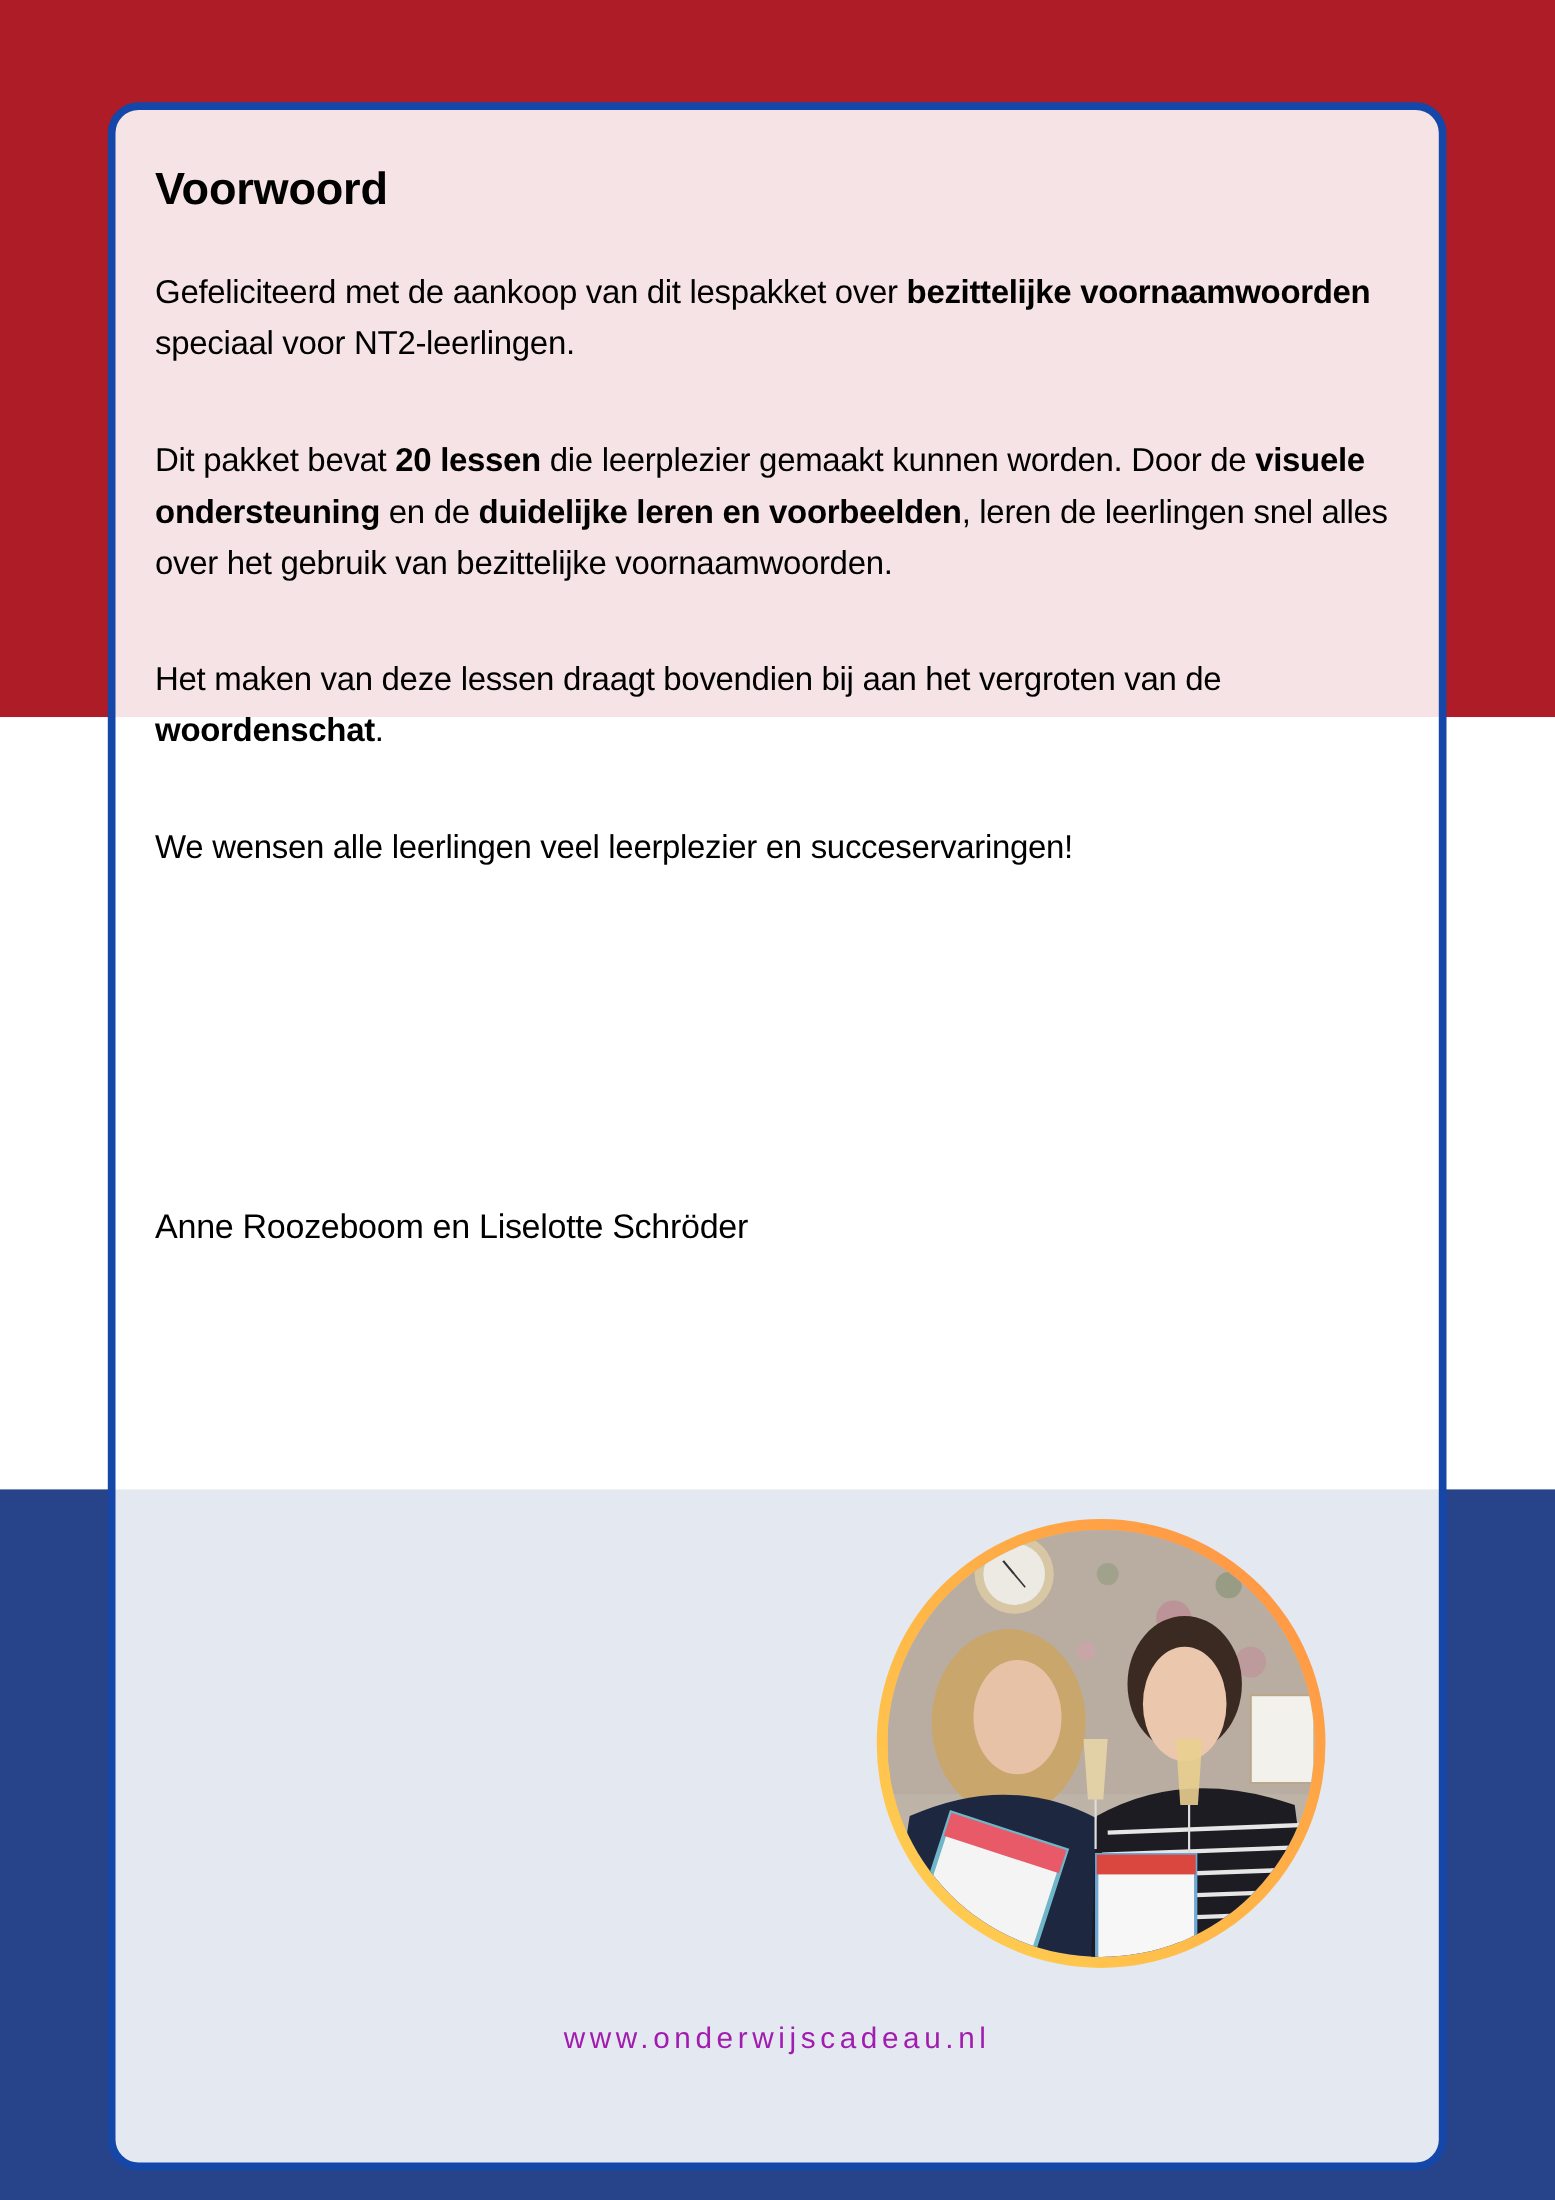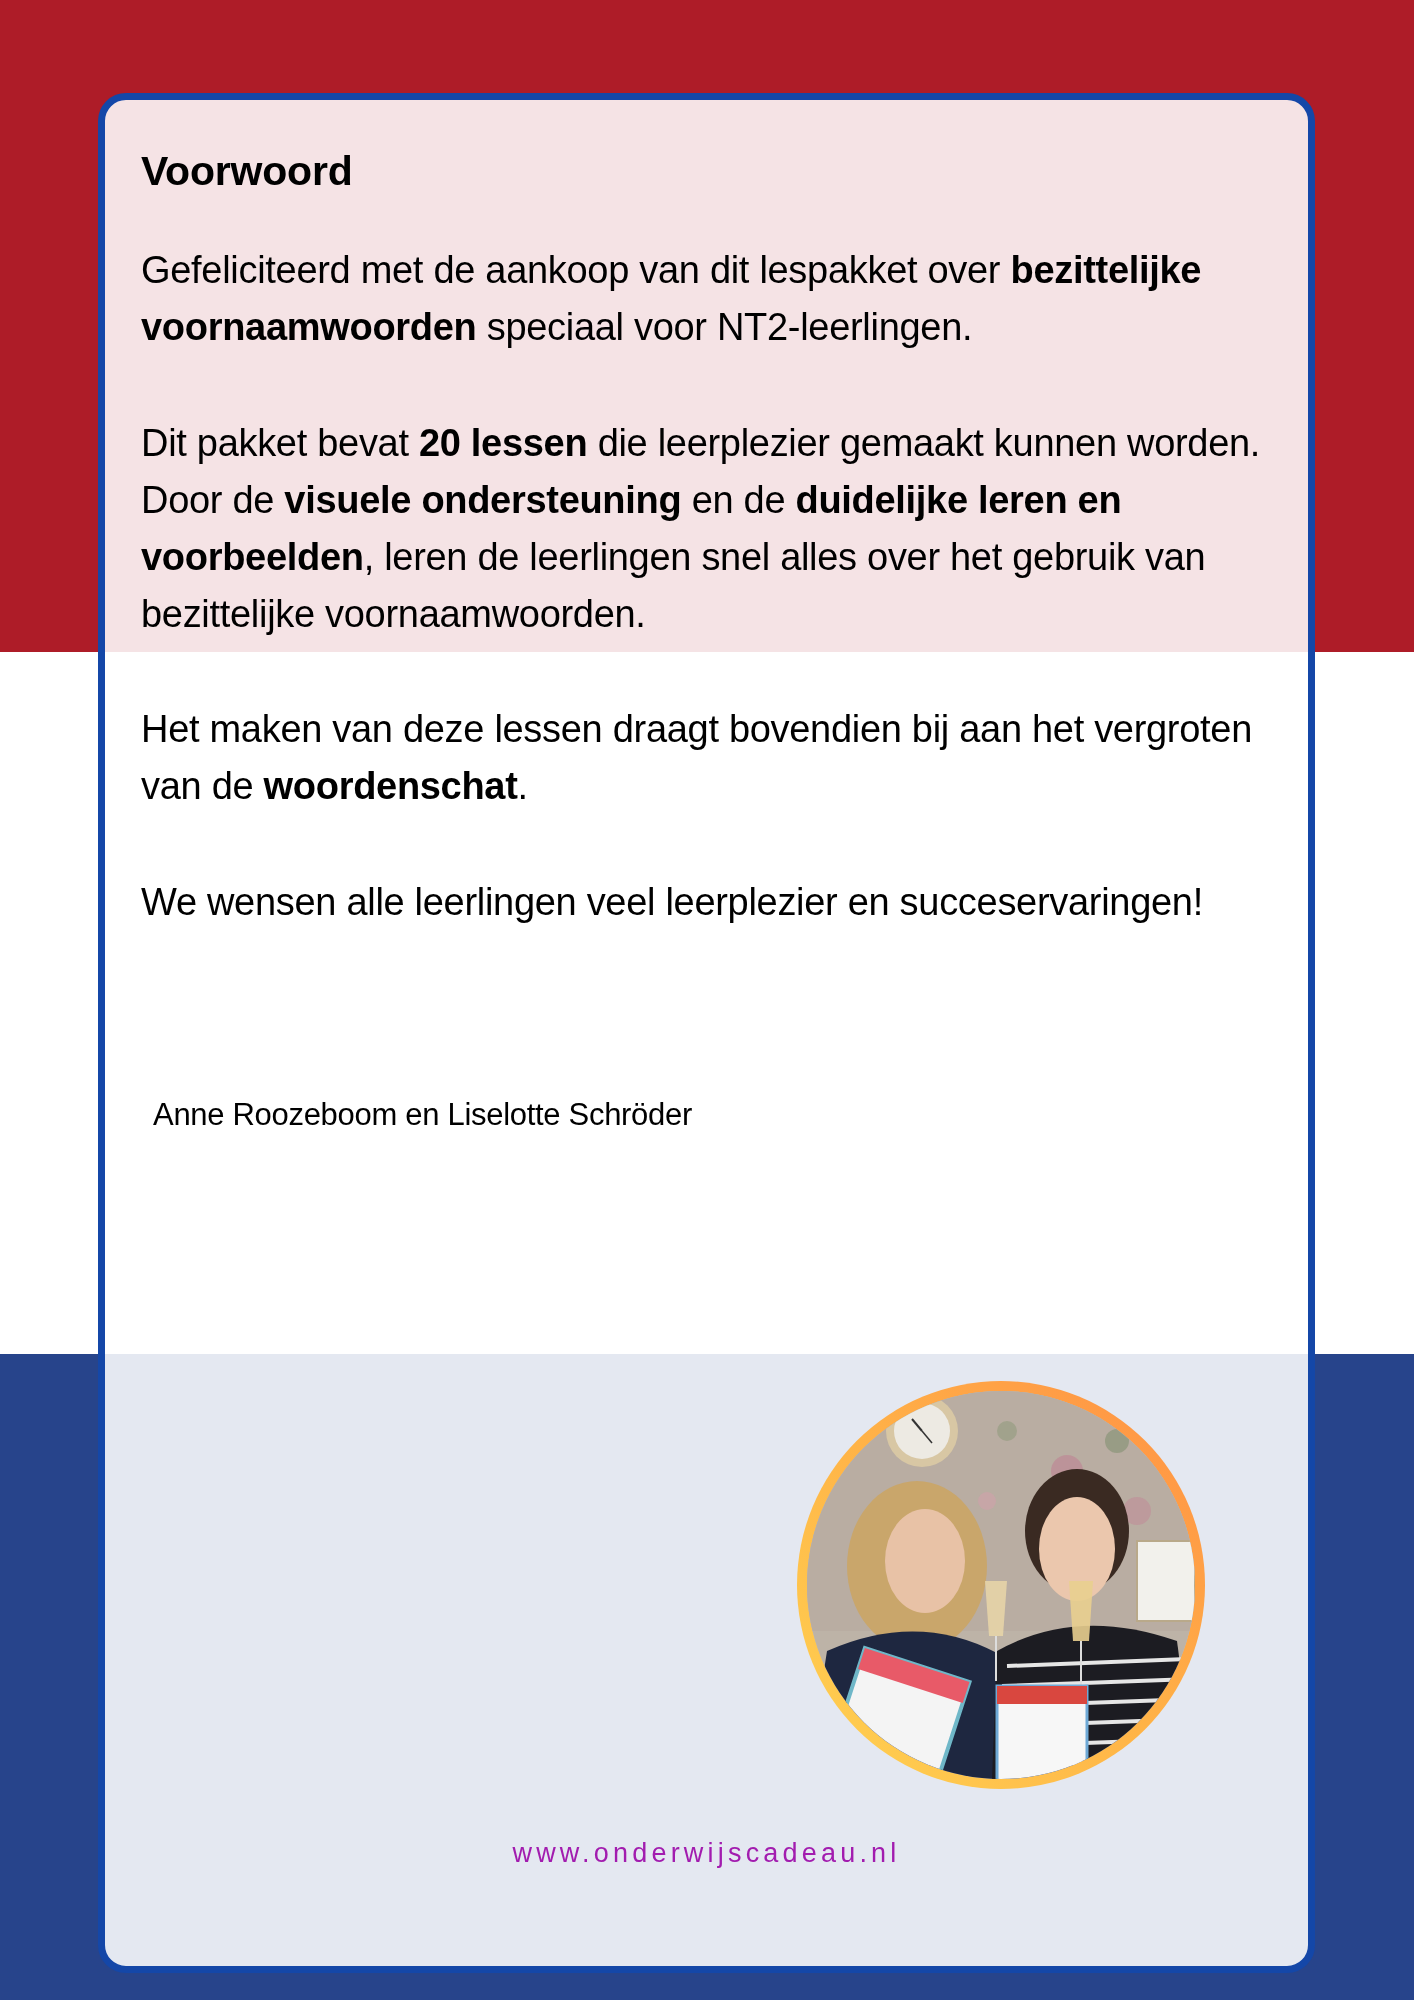--- a/index.html
+++ b/index.html
@@ -47,31 +47,31 @@
       font-size: 41px;
       font-weight: bold;
       line-height: 50px;
       letter-spacing: -0.2px;
     }
     .body-text {
       position: absolute;
       left: 0;
       top: 142px;
       width: 1130px;
-      font-size: 38px;
-      line-height: 57px;
+      font-size: 30px;
+      line-height: 47px;
       letter-spacing: -0.3px;
     }
     .body-text p {
       margin: 0 0 58.6px 0;
     }
     .body-text b { font-weight: bold; }
     .signature {
       position: absolute;
-      left: 12px;
+      left: 0;
       top: 995px;
       font-size: 31px;
       line-height: 40px;
       letter-spacing: -0.3px;
       text-align: center;
     }
 
     
     .photo-ring {
       position: absolute;

